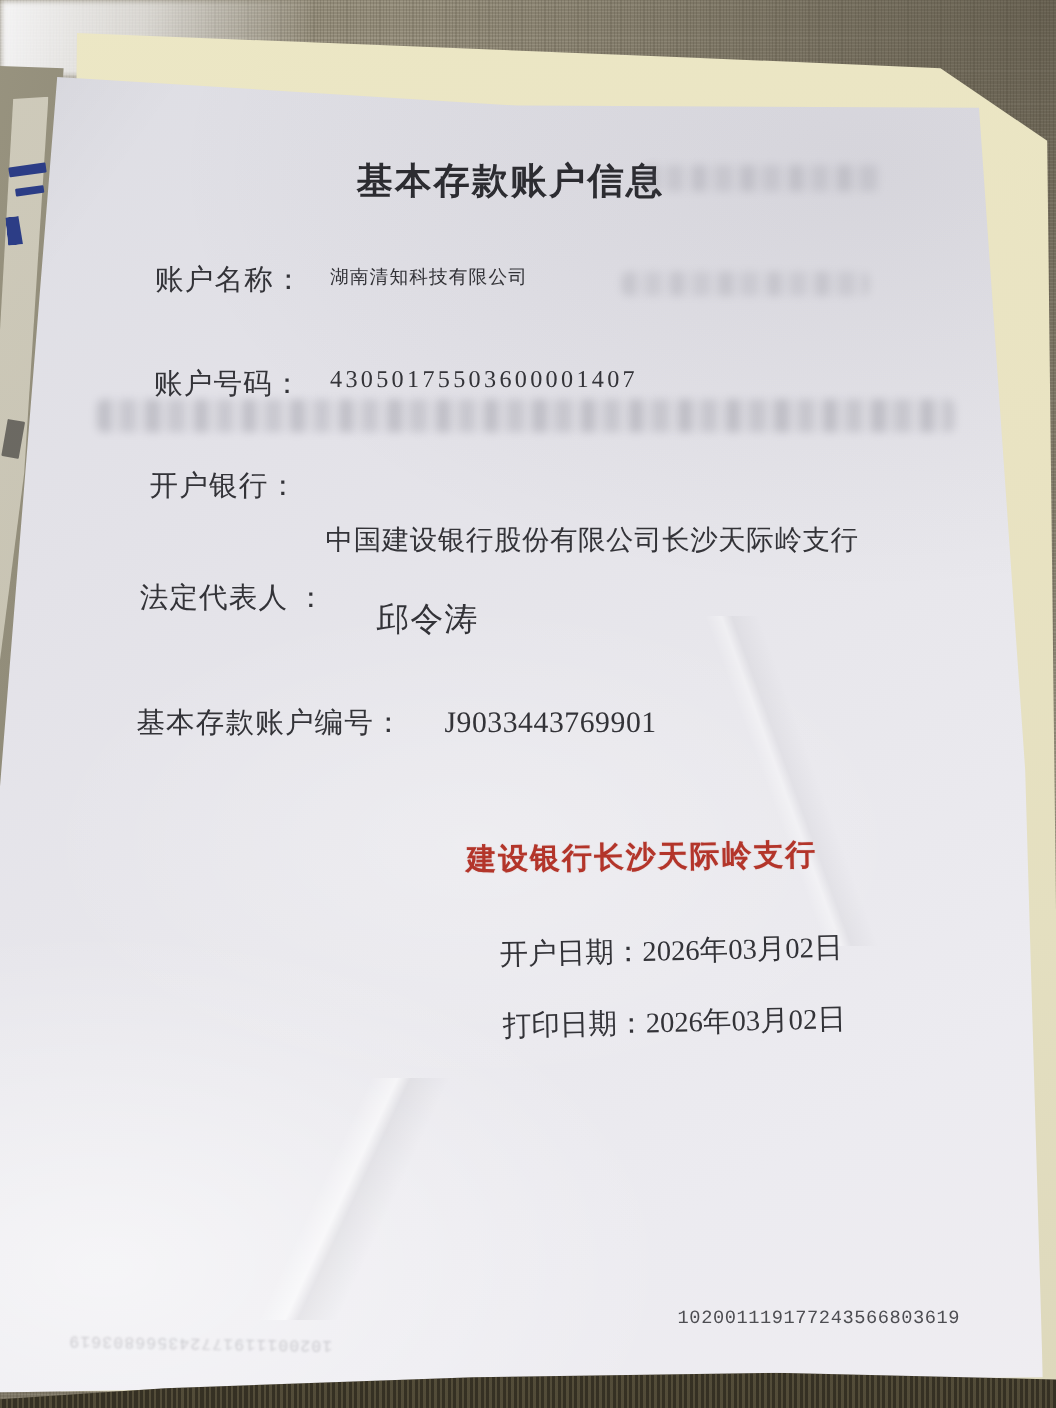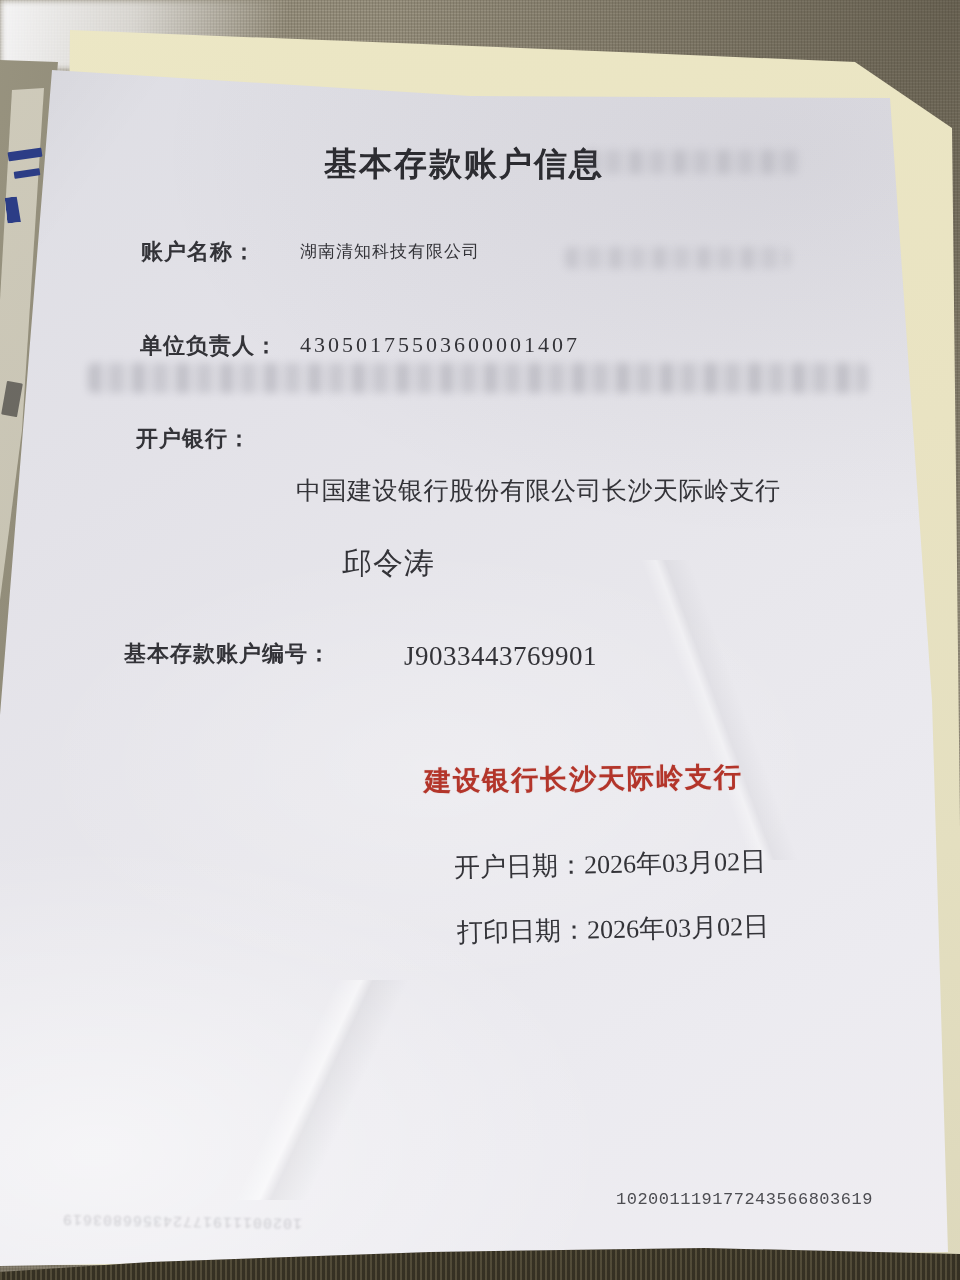--- a/index.html
+++ b/index.html
@@ -73,21 +73,21 @@
   }
 
   
   .content { position:absolute; inset:0; z-index:5; }
   .t {
     position:absolute; white-space:nowrap; color:#333338;
     font-family:"Liberation Serif","DejaVu Serif",serif;
   }
   .title { left:300px; top:142px; font-size:33px; font-weight:600; letter-spacing:2px; color:#2c2c31;margin-left:24px; }
 
-  .lbl  { font-size:22px; letter-spacing:1px;font-weight:bold; }
+  .lbl  { font-size:26px; letter-spacing:1px; }
   .val  { font-size:17px; letter-spacing:1px; }
   .num  { font-family:"Liberation Serif","DejaVu Serif",serif; }
 
   .r1l { left:141px; top:237px; }
   .r1v { left:300px; top:240px; }
   .r2l { left:140px; top:331px; }
   .r2v { left:300px; top:332px; font-size:22px; letter-spacing:3px; }
   .r3l { left:136px; top:424px; }
   .r3v { left:296px; top:427px; font-size:25px; letter-spacing:0.5px;margin-top:47px; }
   .r4l { left:127px; top:522px; line-height:43px; }
@@ -156,27 +156,27 @@
 
     <div class="t title">基本存款账户信息</div>
 
     <div class="bleed b1"></div>
     <div class="bleed b2"></div>
     <div class="bleed b3"></div>
 
     <div class="t lbl r1l">账户名称：</div>
     <div class="t val r1v">湖南清知科技有限公司</div>
 
-    <div class="t lbl r2l">单位负责人：</div>
+    <div class="t lbl r2l">账户号码：</div>
     <div class="t val num r2v">43050175503600001407</div>
 
     <div class="t lbl r3l">开户银行：</div>
     <div class="t val r3v">中国建设银行股份有限公司长沙天际岭支行</div>
 
-    <div class="t lbl r4l"><br></div>
+    <div class="t lbl r4l"><span>法定代表人 ：</span><br></div>
     <div class="t val r4v">邱令涛</div>
 
     <div class="t lbl r5l">基本存款账户编号：</div>
     <div class="t val num r5v">J9033443769901</div>
 
     <div class="t stamp">建设银行长沙天际岭支行</div>
 
     <div class="t date1"><span>开户日期：</span><span>2026年03月02日</span></div>
 
     <div class="t date2"><span>打印日期：</span><span>2026年03月02日</span></div>

